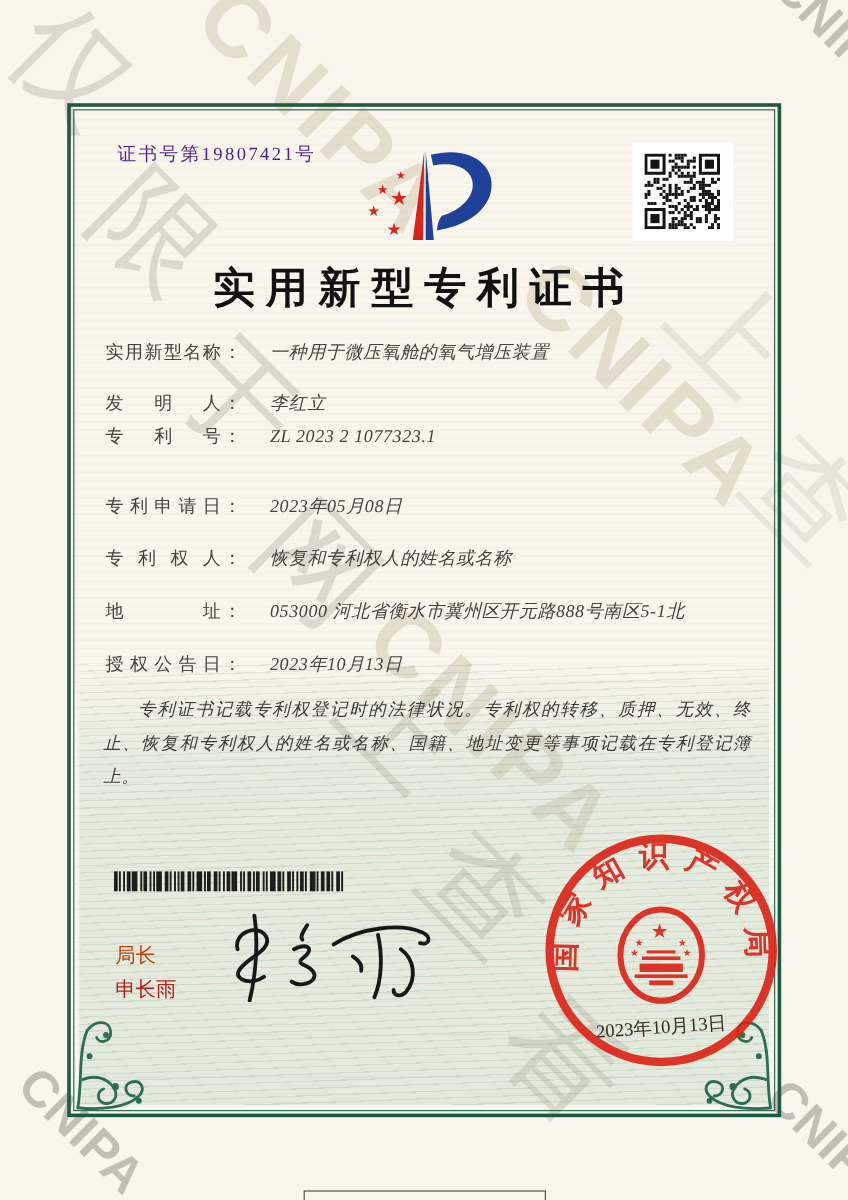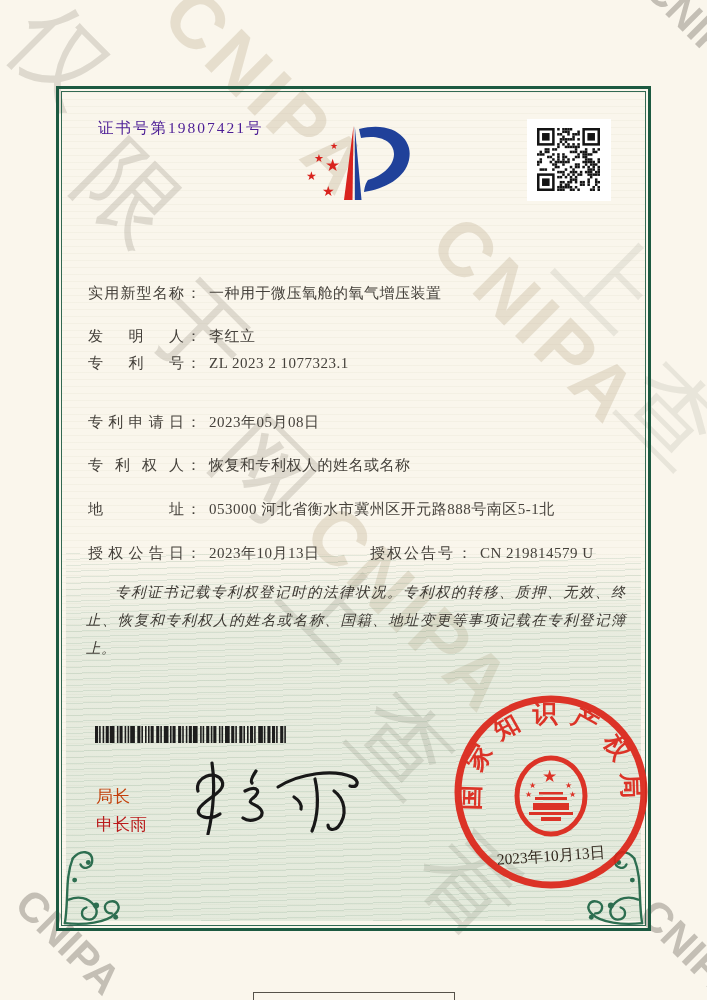--- a/index.html
+++ b/index.html
@@ -44,21 +44,21 @@
   .title { position:absolute; left:0; right:0; top:217px; z-index:2;
            text-align:center; font-size:35px; font-weight:bold; color:#111;
            letter-spacing:9px; }
   
   .fields { position:absolute; left:88px; top:284px; width:548px; z-index:2; }
   .field-row { position:absolute; left:0; width:100%; font-size:15px;
                color:#45413b; white-space:nowrap; }
   .f-label { display:inline-block; width:96px; text-align:justify;
              text-align-last:justify; vertical-align:bottom; }
   .f-colon { margin:0 2px 0 2px; }
-  .f-value { margin-left:6px; letter-spacing:0.5px; }
+  .f-value { margin-left:22px; letter-spacing:0.5px;font-style:italic; }
   .f-group2 { position:absolute; left:282px; top:0; }
   
   .paras { position:absolute; left:86px; top:579px; width:540px; z-index:2;
            font-style:italic; font-size:14.5px; line-height:1.92;
            color:#3e3a34; letter-spacing:0.6px; }
   .paras p { text-indent:2em; margin-bottom:2px; text-align:justify; }
   
   .barcode { position:absolute; left:95px; top:726px; z-index:2; }
   .sig-title { position:absolute; left:96px; top:785px; z-index:3; font-size:17px;
                color:#c2410c; font-family:"Liberation Sans","DejaVu Sans",sans-serif; }
@@ -357,20 +357,21 @@
         <rect x="25" y="60" width="2.5" height="2.5" fill="#141414"></rect>
         <rect x="32.5" y="60" width="2.5" height="2.5" fill="#141414"></rect>
         <rect x="35" y="60" width="2.5" height="2.5" fill="#141414"></rect>
         <rect x="40" y="60" width="2.5" height="2.5" fill="#141414"></rect>
         <rect x="52.5" y="60" width="2.5" height="2.5" fill="#141414"></rect>
         <rect x="55" y="60" width="2.5" height="2.5" fill="#141414"></rect>
         <rect x="60" y="60" width="2.5" height="2.5" fill="#141414"></rect>
       </svg>
   </div>
 
+  <div class="title">实用新型专利证书</div>
 
   <div class="fields">
     <div class="field-row" style="top:0">
       <span class="f-label">实用新型名称</span><span class="f-colon">：</span><span class="f-value">一种用于微压氧舱的氧气增压装置</span>
     </div>
     <div class="field-row" style="top:43px">
       <span class="f-label">发明人</span><span class="f-colon">：</span><span class="f-value">李红立</span>
     </div>
     <div class="field-row" style="top:70px">
       <span class="f-label">专利号</span><span class="f-colon">：</span><span class="f-value">ZL 2023 2 1077323.1</span>
@@ -379,23 +380,20 @@
       <span class="f-label">专利申请日</span><span class="f-colon">：</span><span class="f-value">2023年05月08日</span>
     </div>
     <div class="field-row" style="top:172px">
       <span class="f-label">专利权人</span><span class="f-colon">：</span><span class="f-value">恢复和专利权人的姓名或名称</span>
     </div>
     <div class="field-row" style="top:216px">
       <span class="f-label">地址</span><span class="f-colon">：</span><span class="f-value">053000 河北省衡水市冀州区开元路888号南区5-1北</span>
     </div>
     <div class="field-row" style="top:260px">
       <span class="f-label">授权公告日</span><span class="f-colon">：</span><span class="f-value">2023年10月13日</span>
-      <span class="f-group2">
-        <span style="letter-spacing:2px">授权公告号</span><span class="f-colon">：</span><span class="f-value">CN 219814579 U</span>
-      </span>
     </div>
   </div>
 
   <div class="paras">
     <p>专利证书记载专利权登记时的法律状况。专利权的转移、质押、无效、终止、恢复和专利权人的姓名或名称、国籍、地址变更等事项记载在专利登记簿上。</p>
   </div>
 
   <div class="barcode">
     <svg id="barcode-svg" width="196" height="17" viewBox="0 0 196 17">
         <rect x="0.0" y="0" width="3.1" height="17" fill="#1d1d1d"></rect>

